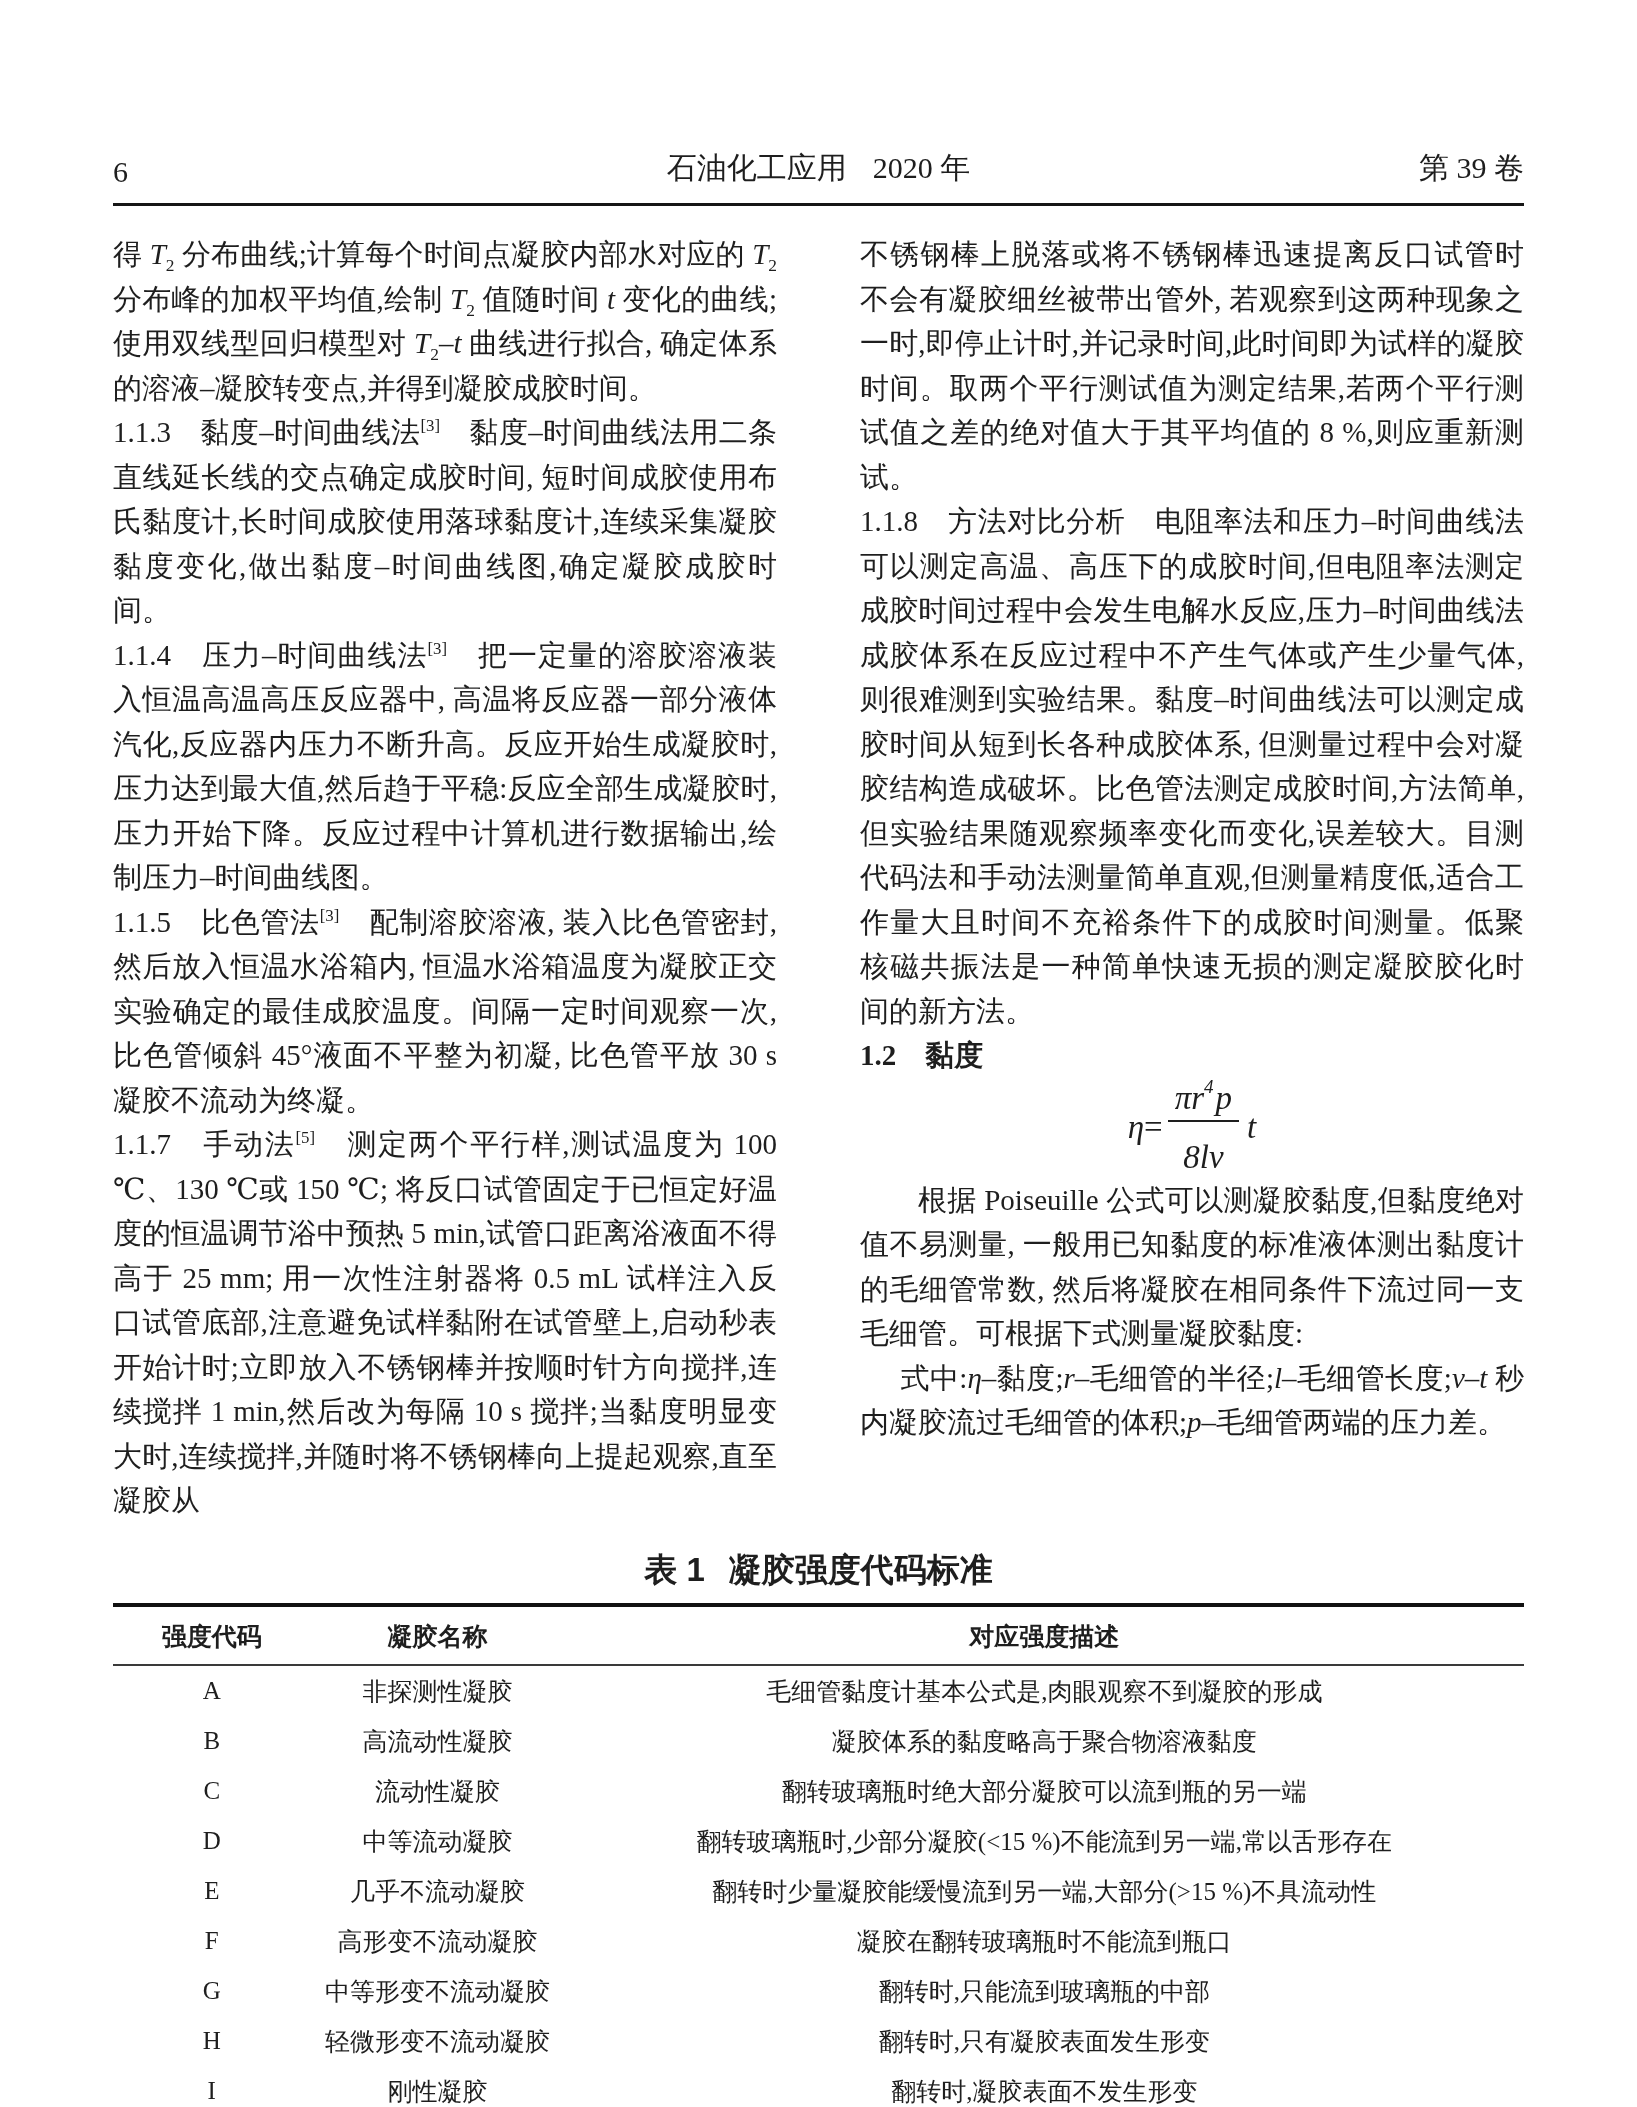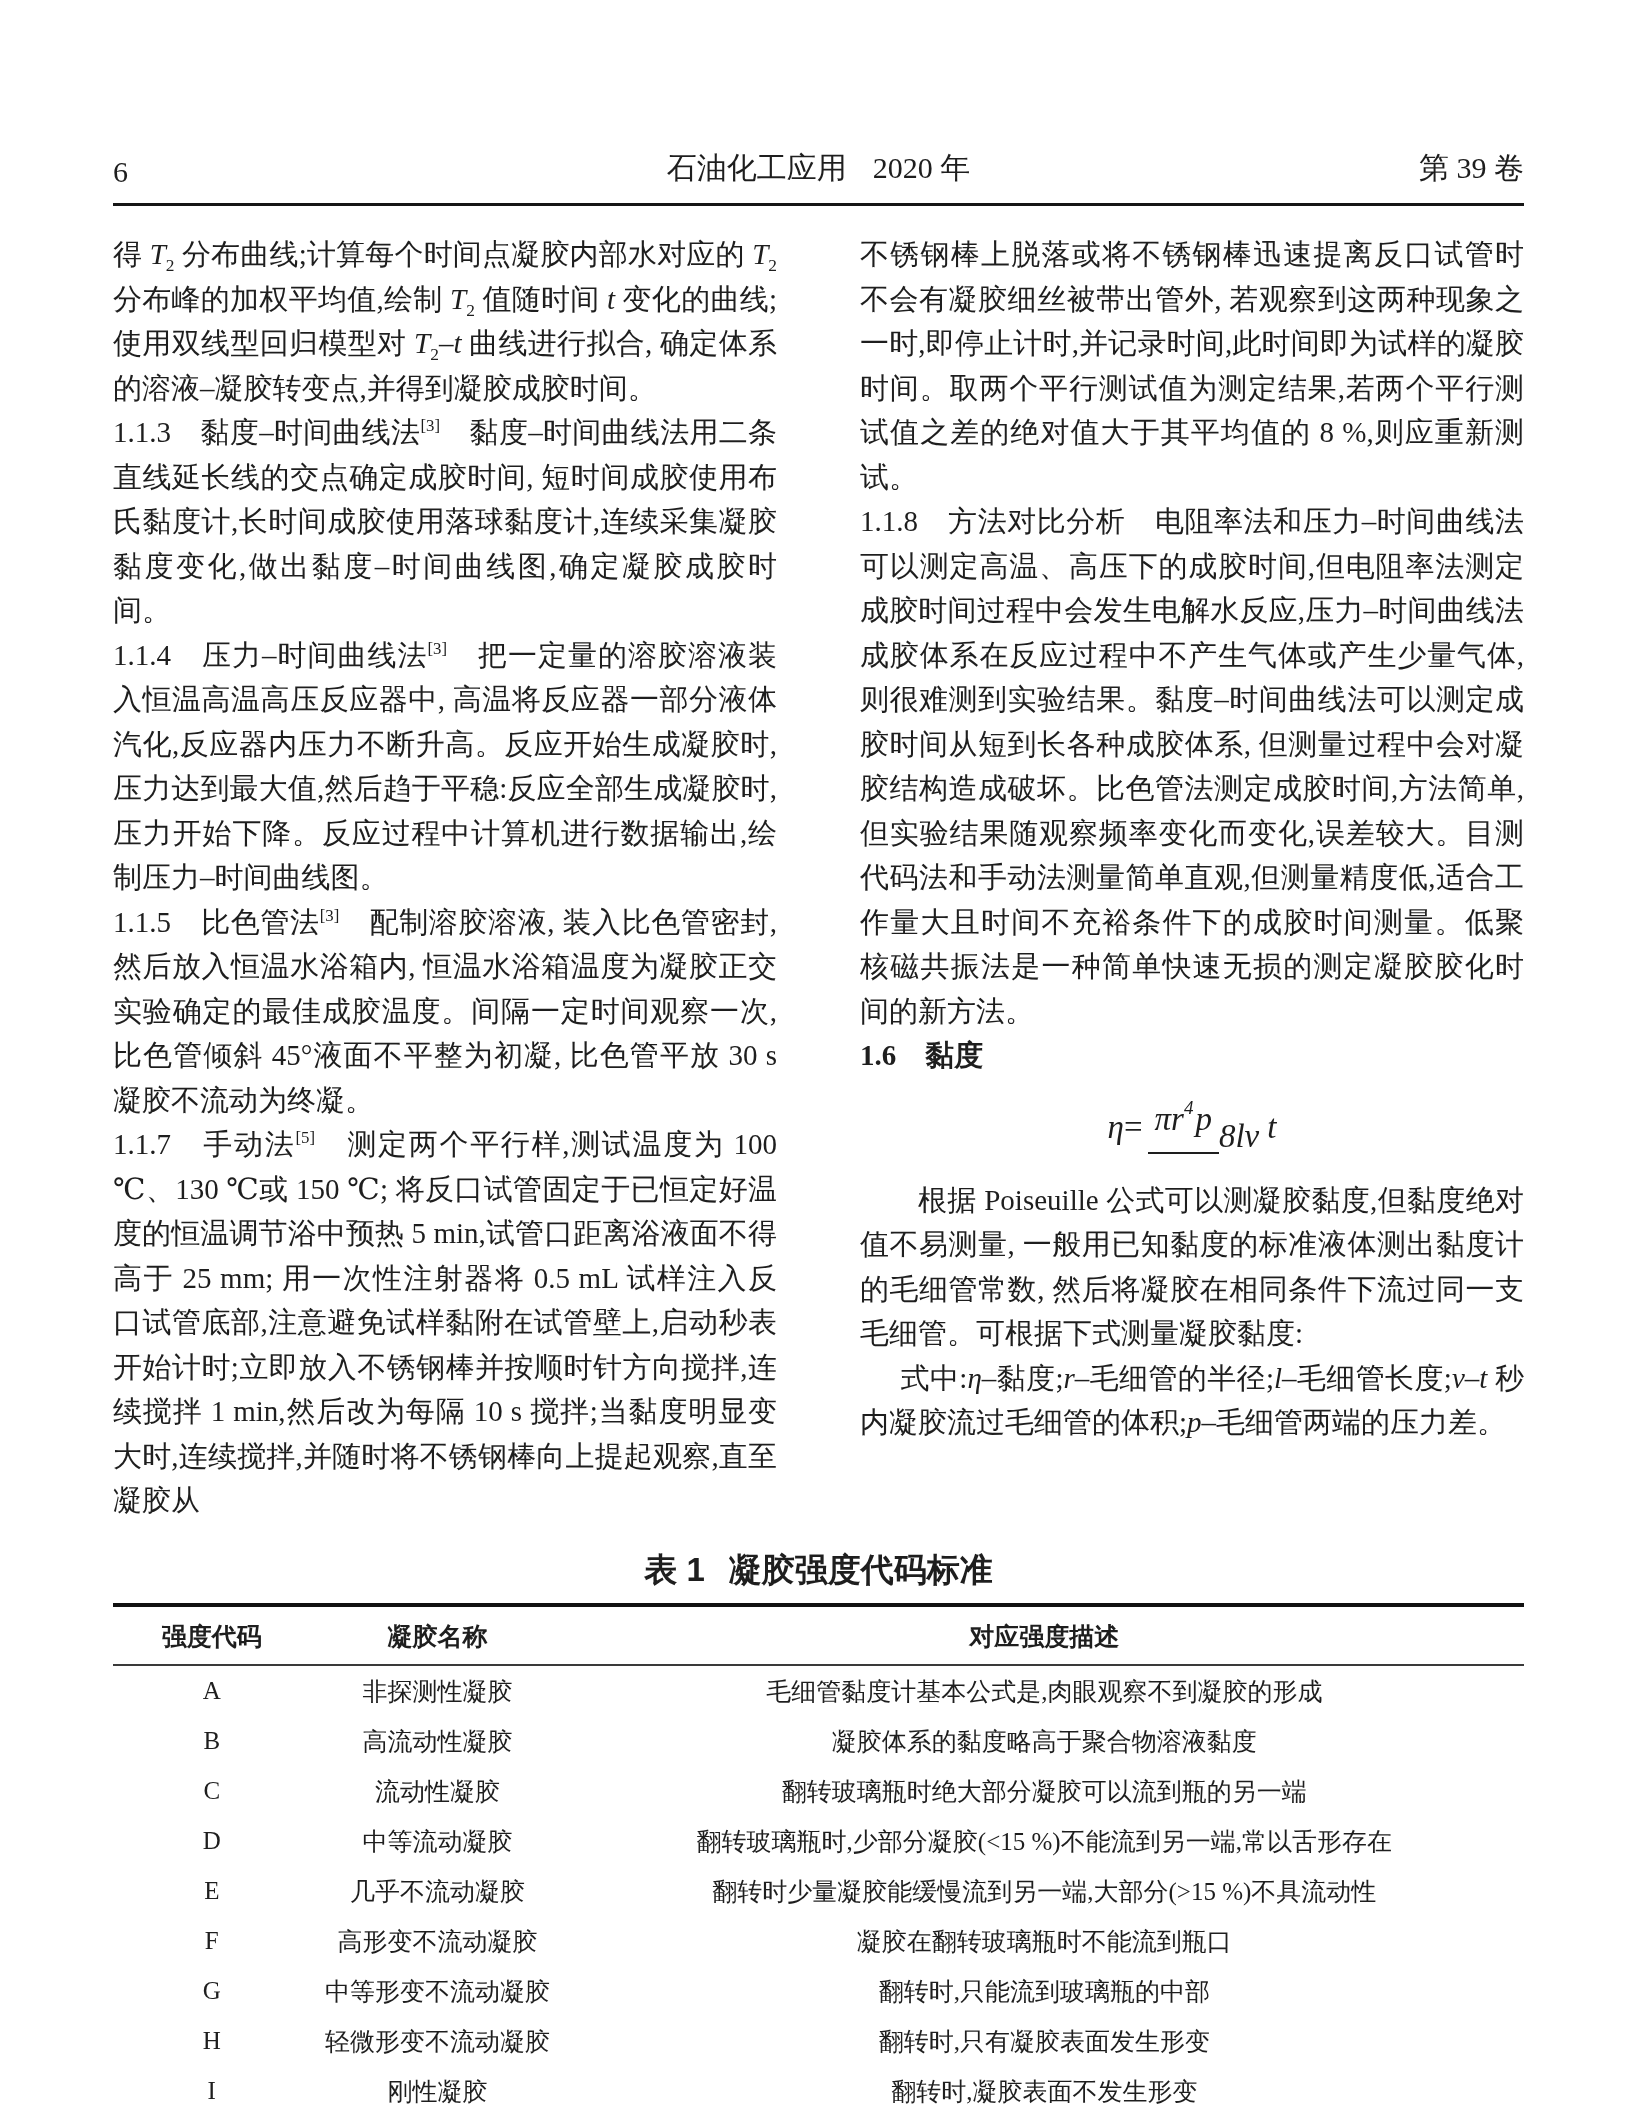--- a/index.html
+++ b/index.html
@@ -24,21 +24,21 @@
   p.indent-sm { text-indent:1.4em; }
   sup { font-size:0.58em; line-height:0; }
   sub { font-size:0.6em; line-height:0; }
   .section-heading { margin:0; font-weight:bold; font-size:29px; line-height:44.5px; }
   
   .formula {
     display:flex; justify-content:center; align-items:center;
     height:100px; font-size:33px; font-style:italic; line-height:1.1;
   }
   .formula .up { font-style:normal; }
-  .frac { display:inline-flex; flex-direction:row; text-align:center; margin:0 5px; }
+  .frac { display:inline-flex; flex-direction:column; text-align:center; margin:0 5px; }
   .frac .num { border-bottom:2px solid #1e1e1e; padding:0 7px 3px; }
   .frac .den { padding-top:17px; }
   .exp { font-size:19px; position:relative; top:-16px; margin-right:2px; }
   .trail { margin-left:3px; }
   
   .table-section { margin-top:12px; }
   .table-caption {
     text-align:center; font-size:33px; margin:0 0 10px 0;
     font-family:"Liberation Sans","DejaVu Sans",sans-serif; font-weight:bold;
   }
@@ -70,21 +70,21 @@
       <p class="para">得 <i>T</i><sub>2</sub> 分布曲线;计算每个时间点凝胶内部水对应的 <i>T</i><sub>2</sub> 分布峰的加权平均值,绘制 <i>T</i><sub>2</sub> 值随时间 <i>t</i> 变化的曲线;使用双线型回归模型对 <i>T</i><sub>2</sub>–<i>t</i> 曲线进行拟合, 确定体系的溶液–凝胶转变点,并得到凝胶成胶时间。</p>
       <p class="para">1.1.3　黏度–时间曲线法<sup>[3]</sup>　黏度–时间曲线法用二条直线延长线的交点确定成胶时间, 短时间成胶使用布氏黏度计,长时间成胶使用落球黏度计,连续采集凝胶黏度变化,做出黏度–时间曲线图,确定凝胶成胶时间。</p>
       <p class="para">1.1.4　压力–时间曲线法<sup>[3]</sup>　把一定量的溶胶溶液装入恒温高温高压反应器中, 高温将反应器一部分液体汽化,反应器内压力不断升高。反应开始生成凝胶时,压力达到最大值,然后趋于平稳:反应全部生成凝胶时,压力开始下降。反应过程中计算机进行数据输出,绘制压力–时间曲线图。</p>
       <p class="para">1.1.5　比色管法<sup>[3]</sup>　配制溶胶溶液, 装入比色管密封,然后放入恒温水浴箱内, 恒温水浴箱温度为凝胶正交实验确定的最佳成胶温度。间隔一定时间观察一次,比色管倾斜 45°液面不平整为初凝, 比色管平放 30 s 凝胶不流动为终凝。</p>
       <p class="para">1.1.7　手动法<sup>[5]</sup>　测定两个平行样,测试温度为 100 ℃、130 ℃或 150 ℃; 将反口试管固定于已恒定好温度的恒温调节浴中预热 5 min,试管口距离浴液面不得高于 25 mm; 用一次性注射器将 0.5 mL 试样注入反口试管底部,注意避免试样黏附在试管壁上,启动秒表开始计时;立即放入不锈钢棒并按顺时针方向搅拌,连续搅拌 1 min,然后改为每隔 10 s 搅拌;当黏度明显变大时,连续搅拌,并随时将不锈钢棒向上提起观察,直至凝胶从</p>
     </div>
 
     <div class="col">
       <p class="para">不锈钢棒上脱落或将不锈钢棒迅速提离反口试管时不会有凝胶细丝被带出管外, 若观察到这两种现象之一时,即停止计时,并记录时间,此时间即为试样的凝胶时间。取两个平行测试值为测定结果,若两个平行测试值之差的绝对值大于其平均值的 8 %,则应重新测试。</p>
       <p class="para">1.1.8　方法对比分析　电阻率法和压力–时间曲线法可以测定高温、高压下的成胶时间,但电阻率法测定成胶时间过程中会发生电解水反应,压力–时间曲线法成胶体系在反应过程中不产生气体或产生少量气体,则很难测到实验结果。黏度–时间曲线法可以测定成胶时间从短到长各种成胶体系, 但测量过程中会对凝胶结构造成破坏。比色管法测定成胶时间,方法简单,但实验结果随观察频率变化而变化,误差较大。目测代码法和手动法测量简单直观,但测量精度低,适合工作量大且时间不充裕条件下的成胶时间测量。低聚核磁共振法是一种简单快速无损的测定凝胶胶化时间的新方法。</p>
-      <p class="section-heading">1.6　黏度</p>
+      <p class="section-heading">1.2　黏度</p>
 
       <div class="formula">
         <span>η</span>
           <span class="up">=</span>
           <span class="frac">
             <span class="num"><span>πr</span><span class="exp">4</span><span>p</span></span>
             <span class="den">8lv</span>
           </span>
           <span class="trail">t</span>
       </div>

